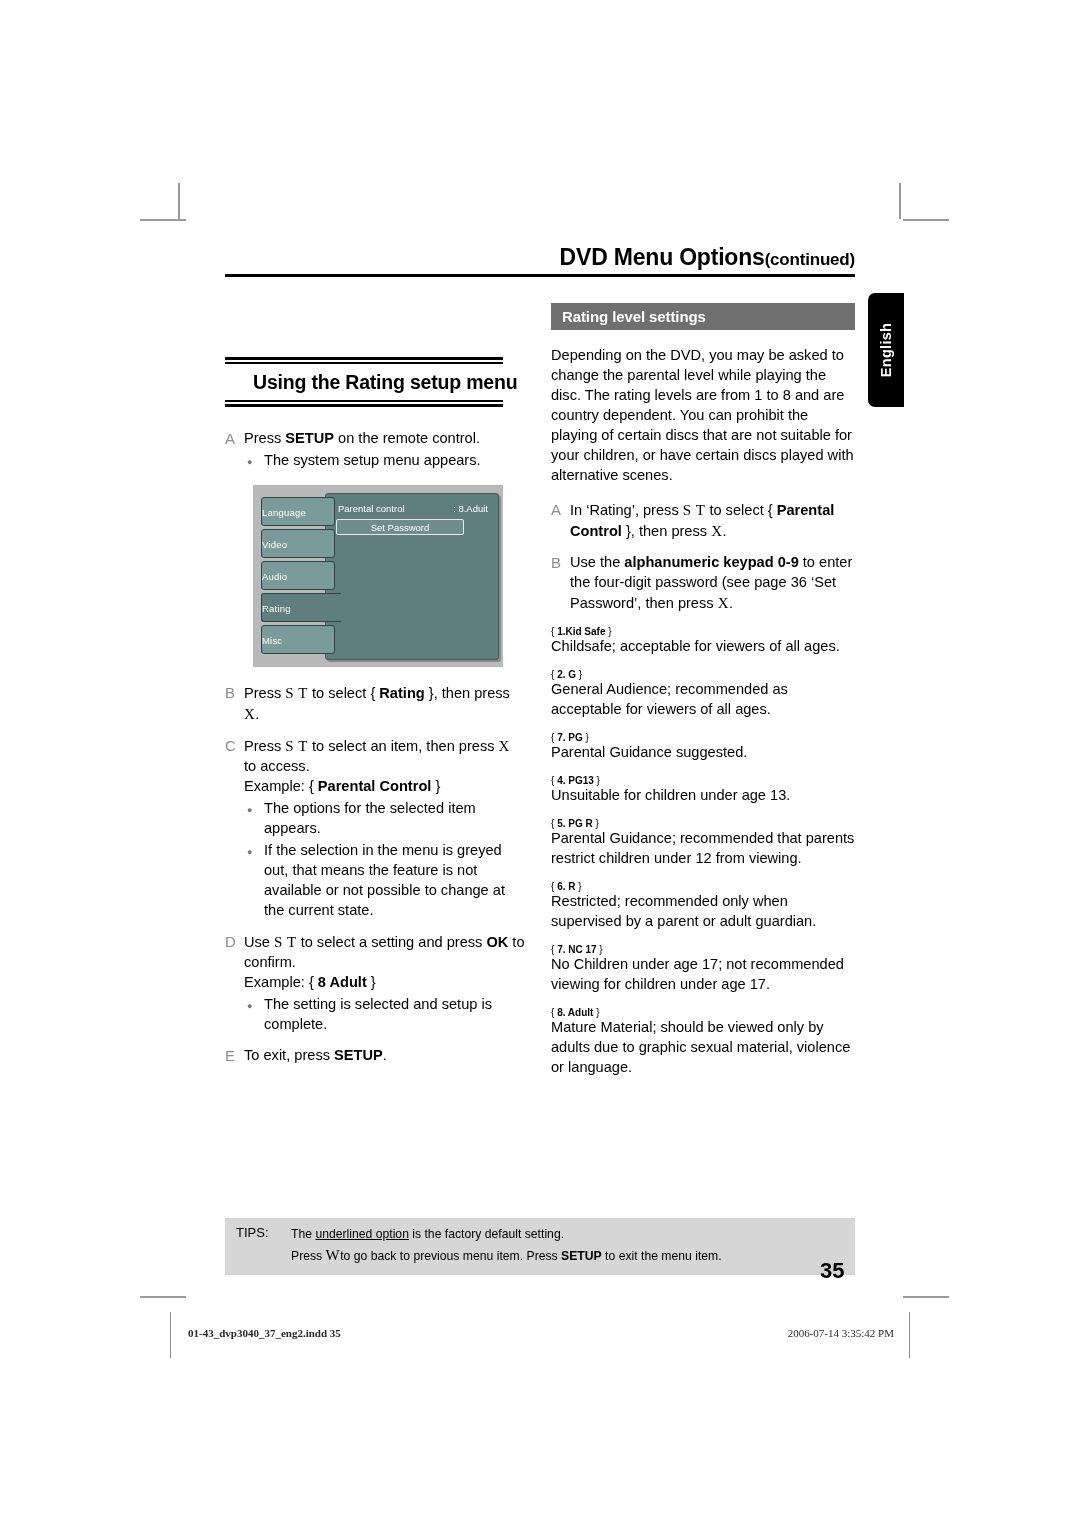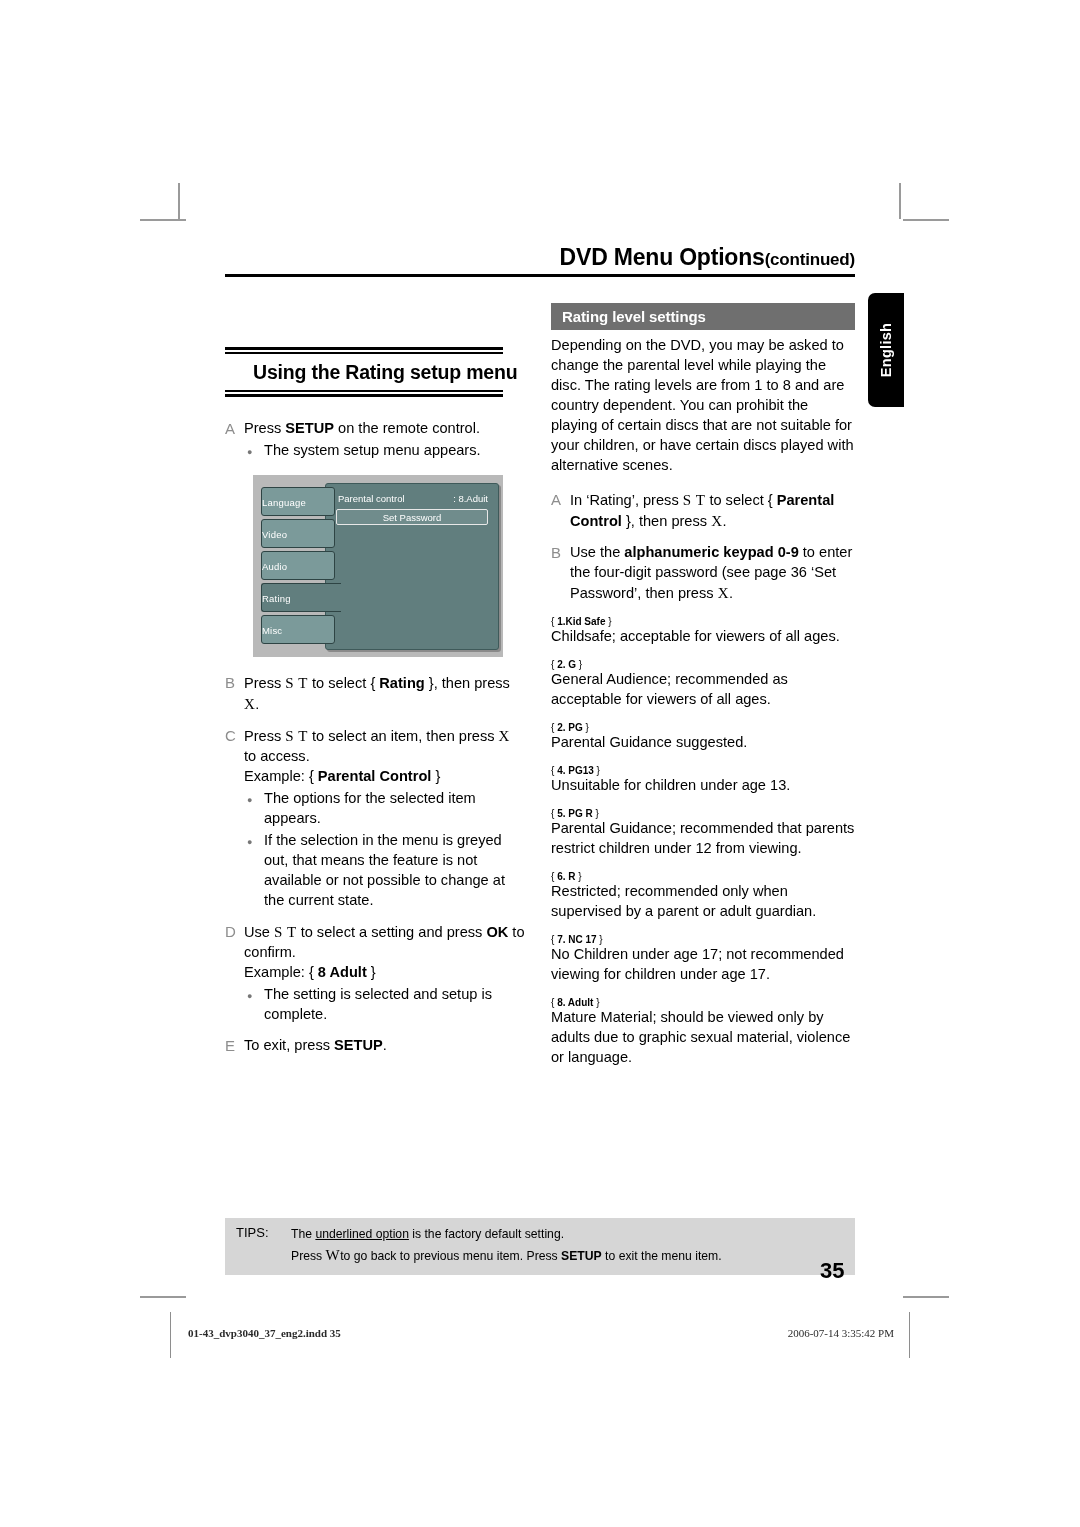--- a/index.html
+++ b/index.html
@@ -164,40 +164,40 @@
     left: 12px; top: 9px;
     width: 150px;
     color: #ffffff;
     font-size: 9.5px;
     display: flex;
     justify-content: space-between;
   }
   .tv-btn {
     position: absolute;
     left: 10px; top: 25px;
-    width: 152px;
+    width: 128px;
     height: 16px;
     background: #708c8c;
     border: 1px solid #e8e8e8;
     border-radius: 2px;
     color: #ffffff;
     font-size: 9.5px;
     line-height: 16px;
     text-align: center;
     box-sizing: border-box;
   }
 
   
   .panel-head {
     background: #6f6f6f;
     color: #ffffff;
     font-size: 15px;
     font-weight: bold;
     padding: 5px 0 5px 11px;
-    margin-bottom: 6px;
+    margin-bottom: 16px;
     letter-spacing: -0.1px;
   }
   .para {
     font-size: 14.6px;
     line-height: 1.37;
     margin-bottom: 14px;
   }
   .rating-term {
     font-size: 10px;
     font-weight: bold;
@@ -414,21 +414,21 @@
       <div>
         <div>
           <div class="rating-term"><span class="brace">{ </span><span>1.Kid Safe</span><span class="brace"> }</span></div>
           <div class="rating-desc">Childsafe; acceptable for viewers of all ages.</div>
         </div>
         <div>
           <div class="rating-term"><span class="brace">{ </span><span>2. G</span><span class="brace"> }</span></div>
           <div class="rating-desc">General Audience; recommended as acceptable for viewers of all ages.</div>
         </div>
         <div>
-          <div class="rating-term"><span class="brace">{ </span><span>2. PG</span><span class="brace"> }</span></div>
+          <div class="rating-term"><span class="brace">{ </span><span>7. PG</span><span class="brace"> }</span></div>
           <div class="rating-desc">Parental Guidance suggested.</div>
         </div>
         <div>
           <div class="rating-term"><span class="brace">{ </span><span>4. PG13</span><span class="brace"> }</span></div>
           <div class="rating-desc">Unsuitable for children under age 13.</div>
         </div>
         <div>
           <div class="rating-term"><span class="brace">{ </span><span>5. PG R</span><span class="brace"> }</span></div>
           <div class="rating-desc">Parental Guidance; recommended that parents restrict children under 12 from viewing.</div>
         </div>

